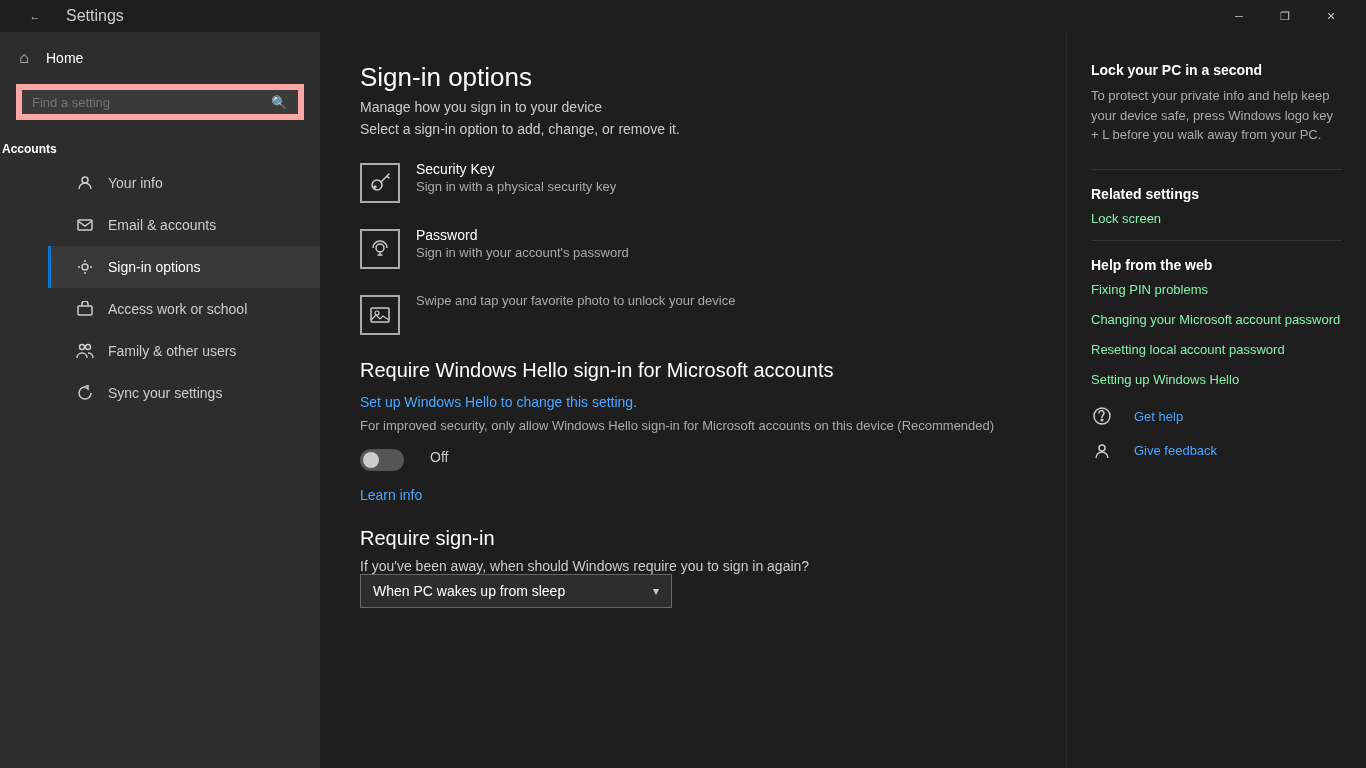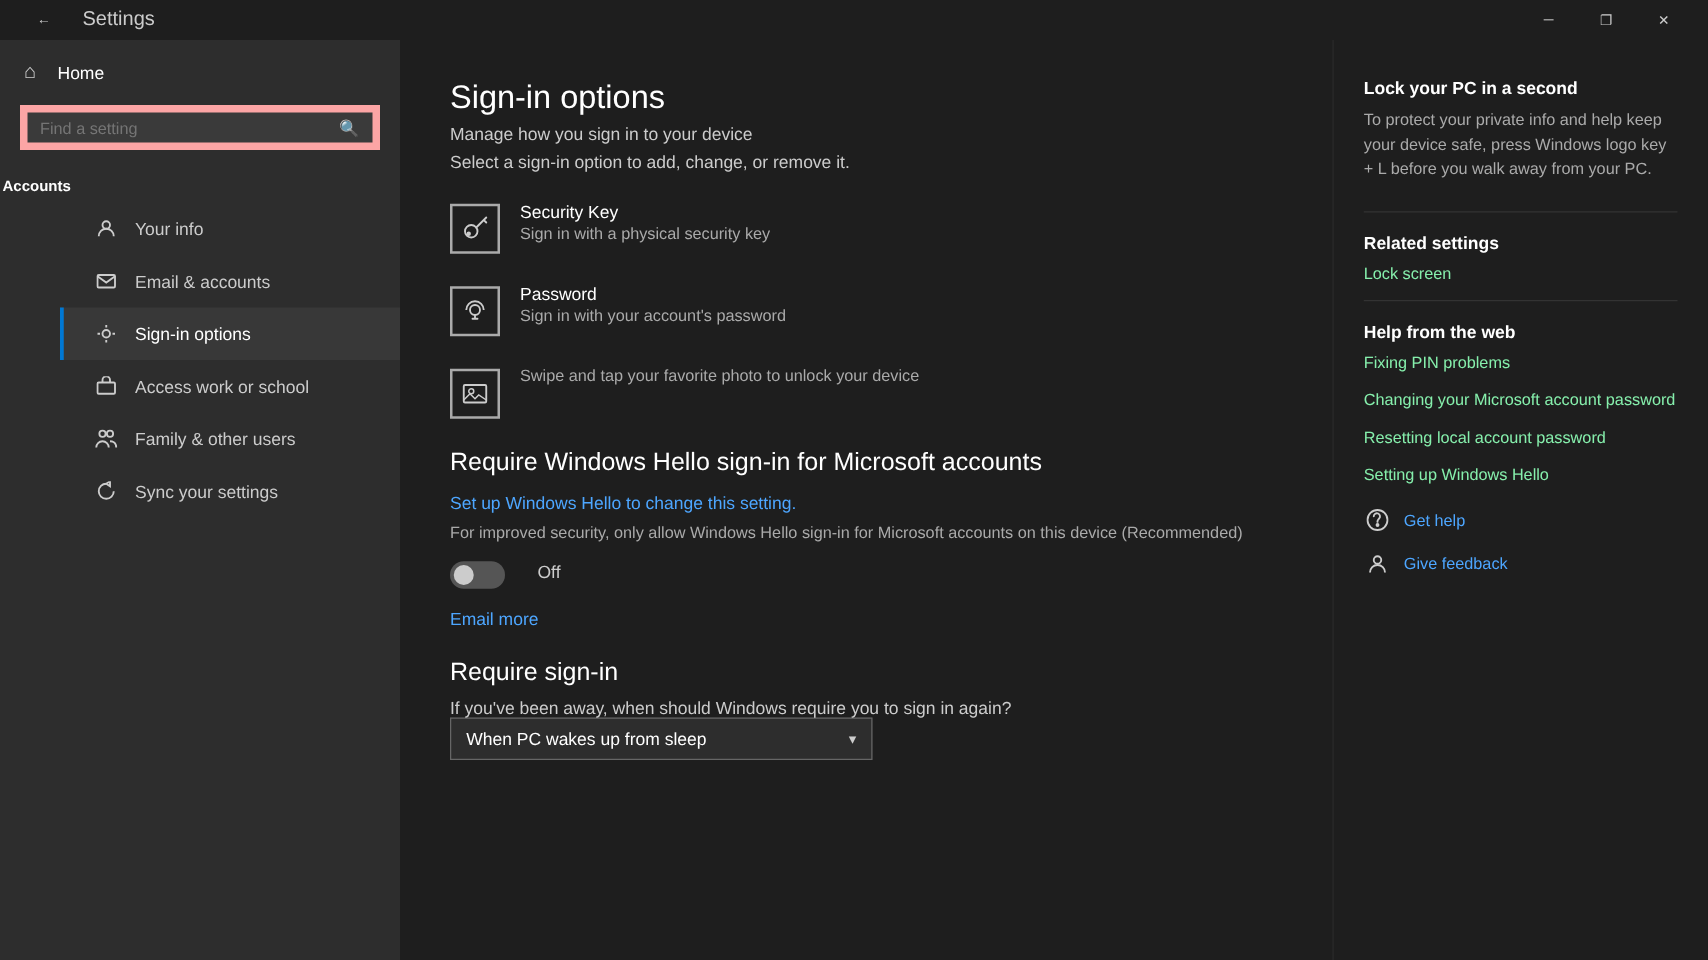--- a/index.html
+++ b/index.html
@@ -292,21 +292,21 @@
       margin-bottom: 0;
     }
 
     .dropdown-select {
       display: flex;
       align-items: center;
       border: 1px solid #666;
       background: #2d2d2d;
       padding: 8px 12px;
       cursor: pointer;
-      width: 338px;
+      width: 312px;
       justify-content: space-between;
       color: #ffffff;
       font-size: 14px;
     }
     .dropdown-arrow {
       color: #cccccc;
       font-size: 12px;
     }
 
     
@@ -340,21 +340,21 @@
       font-size: 13px;
       cursor: pointer;
       display: block;
       margin-bottom: 12px;
       text-decoration: none;
       line-height: 1.4;
     }
     .right-help-row {
       display: flex;
       align-items: center;
-      gap: 10px;
+      gap: 21px;
       margin-bottom: 12px;
       cursor: pointer;
       text-align: center;
     }
     .right-help-icon {
       width: 22px;
       height: 22px;
       display: flex;
       align-items: center;
       justify-content: center;
@@ -511,21 +511,21 @@
     </div>
 
     
     <h2 class="section-heading">Require Windows Hello sign-in for Microsoft accounts</h2>
     <a class="hello-link">Set up Windows Hello to change this setting.</a>
     <p class="hello-desc">For improved security, only allow Windows Hello sign-in for Microsoft accounts on this device (Recommended)</p>
     <div class="toggle-row">
       <div class="toggle"></div>
       <span class="toggle-label">Off</span>
     </div>
-    <a class="learn-more">Email more</a>
+    <a class="learn-more">Learn info</a>
 
     
     <h2 class="require-signin-heading">Require sign-in</h2>
     <p class="require-signin-desc">If you've been away, when should Windows require you to sign in again?</p>
     <div class="dropdown-select">
       <span>When PC wakes up from sleep</span>
       <span class="dropdown-arrow">▾</span>
     </div>
   </div>
 

